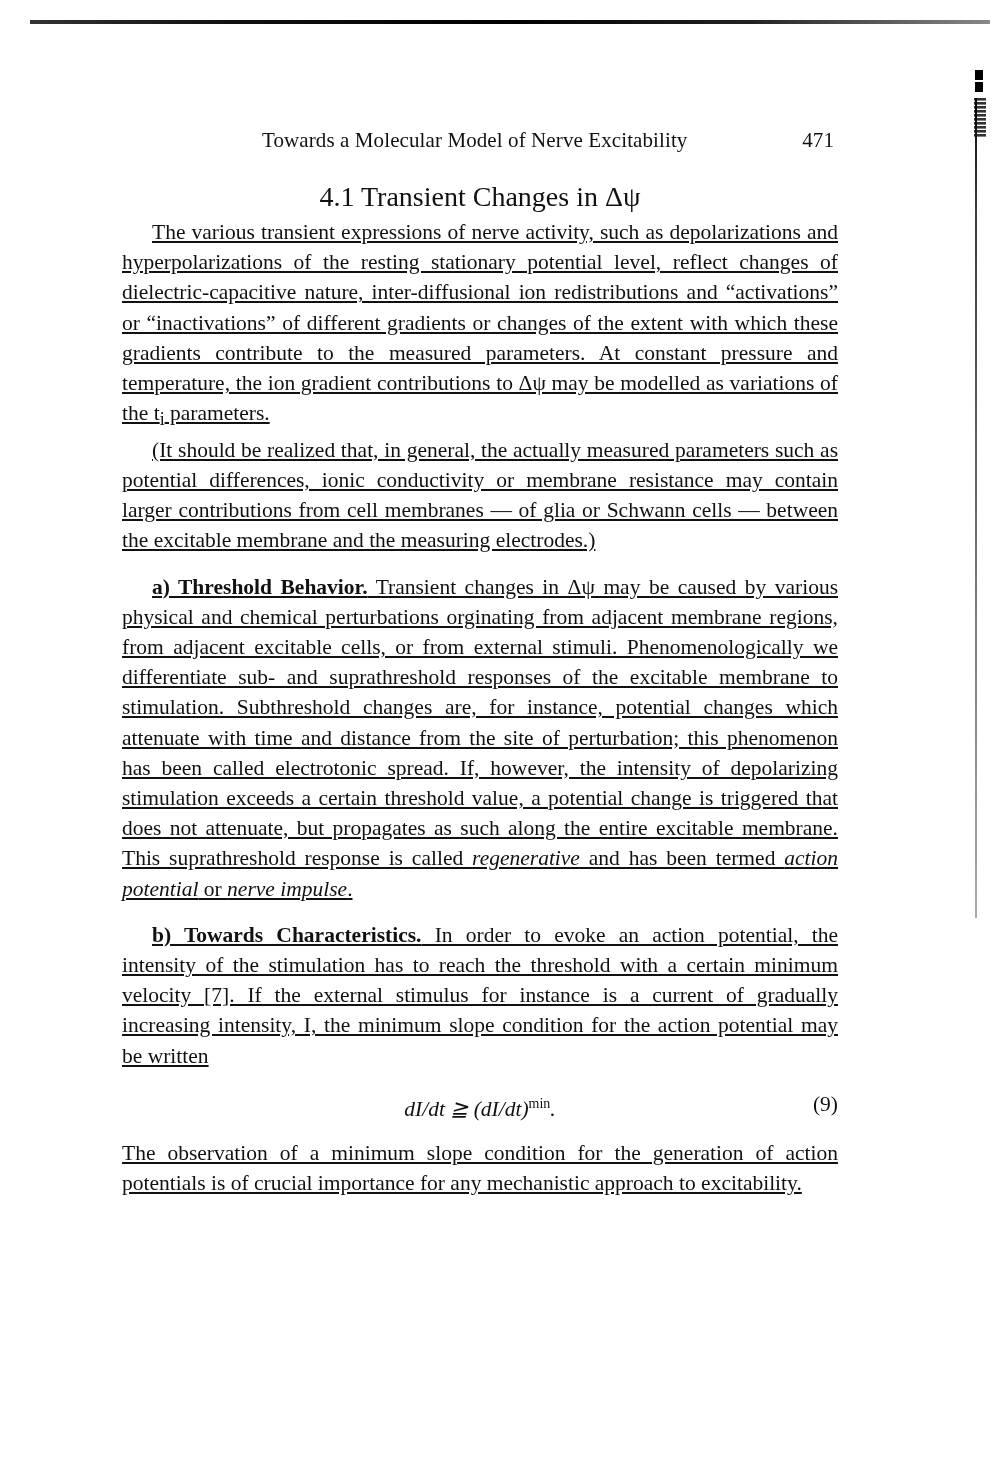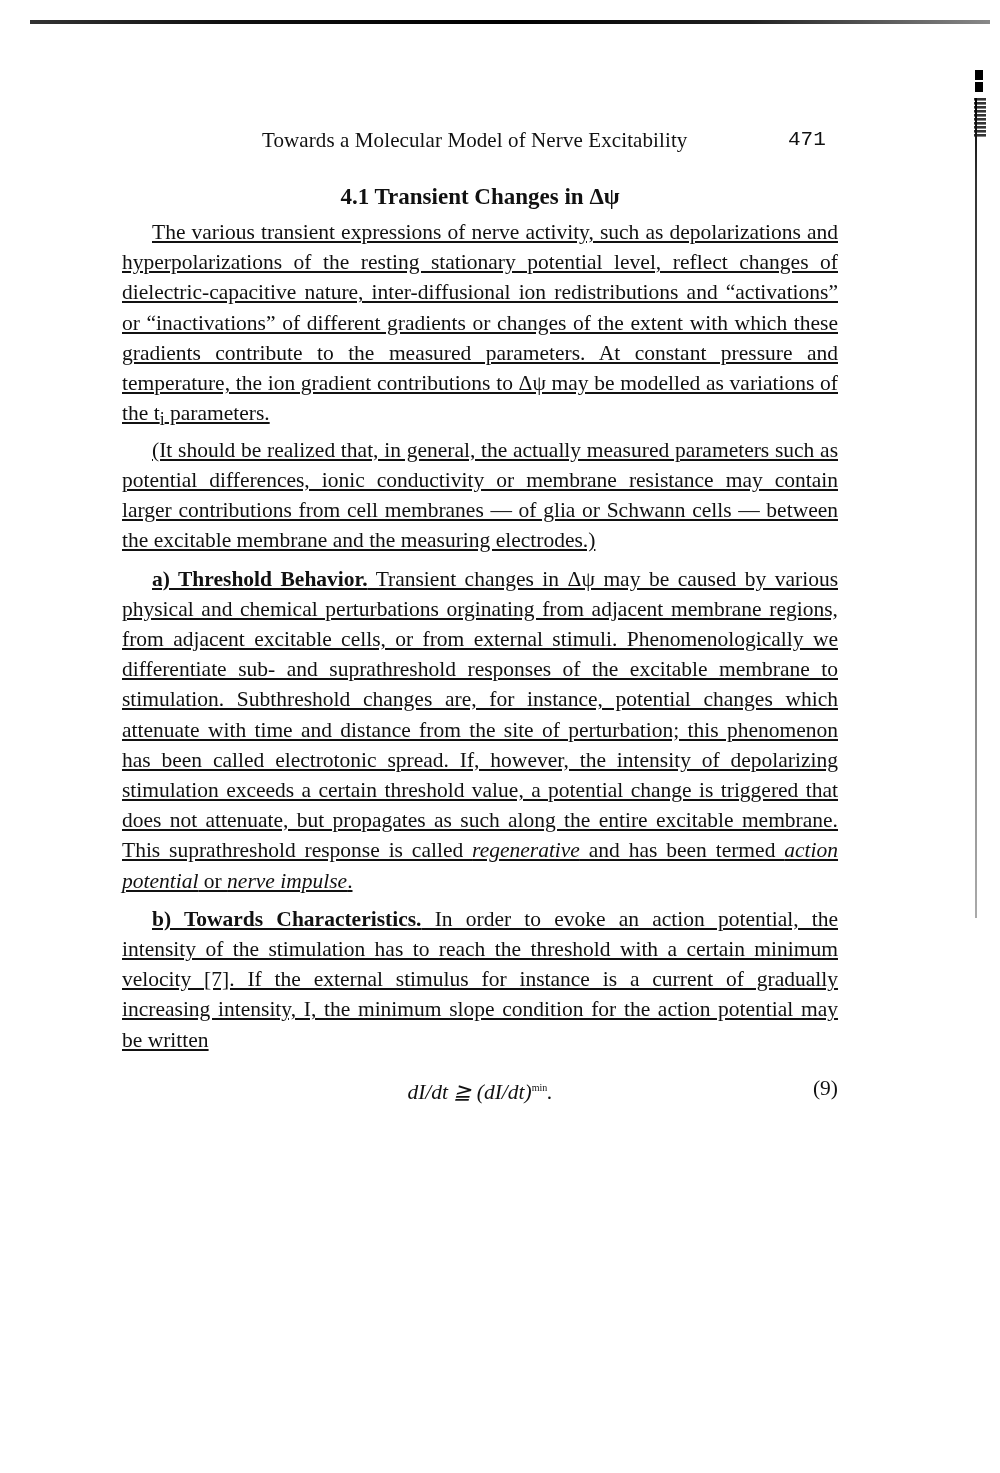--- a/index.html
+++ b/index.html
@@ -3,29 +3,29 @@
   <meta charset="utf-8">
   <style>
     html, body { margin: 0; padding: 0; background: #ffffff; }
     body { width: 1000px; height: 1473px; position: relative; overflow: hidden; font-family: "Liberation Serif", "DejaVu Serif", serif; color: #111; }
     .top-rule { position: absolute; left: 30px; top: 20px; width: 960px; height: 4px; background: linear-gradient(90deg, #333 0%, #111 20%, #000 50%, #222 75%, #888 100%); }
     .edge-mark { position: absolute; left: 975px; width: 8px; height: 10px; background: #000; }
     .edge-line { position: absolute; left: 975px; top: 98px; width: 2px; height: 820px; background: linear-gradient(180deg, #000 0%, #333 10%, #777 60%, #aaa 100%); }
     .edge-noise { position: absolute; left: 974px; top: 98px; width: 12px; height: 40px; background: repeating-linear-gradient(180deg, #000 0 2px, #666 2px 3px, #fff 3px 4px); opacity: .8; }
     .running-head { position: absolute; top: 128px; left: 256px; width: 582px; font-size: 21px; letter-spacing: 0.1px; }
     .running-head .title { position: absolute; left: 6px; }
-    .running-head .pageno { position: absolute; right: 12px; font-family: Liberation Mono, monospace; }
+    .running-head .pageno { position: absolute; right: 4px; }
     .content { position: absolute; left: 122px; top: 182px; width: 716px; font-size: 21.5px; line-height: 30.2px; }
-    h2.section { text-align: center; font-size: 23px; font-weight: bold; margin: 0 0 5px 0; line-height: 30px; font-family: "Liberation Serif", serif; }
+    h2.section { text-align: center; font-size: 28px; font-weight: normal; margin: 0 0 5px 0; line-height: 30px; font-family: "Liberation Serif", serif; }
     p { margin: 0; text-align: justify; text-indent: 30px; text-decoration: underline; }
-    p.mt { margin-top: 8px; }
+    p.mt { margin-top: 16px; }
     .runin { font-weight: bold; }
     .equation { position: relative; text-align: center; margin: 18px 0 14px 0; font-style: italic; }
     .equation .num { position: absolute; right: 0; top: 0; font-style: normal; }
-    sup { font-size: 10px; font-style: normal; }
+    sup { font-size: 14px; font-style: normal; }
   </style>
 </head>
 <body>
 
 <div class="top-rule"></div>
 <div class="edge-mark" style="top:70px"></div>
 <div class="edge-mark" style="top:82px"></div>
 <div class="edge-noise"></div>
 <div class="edge-line"></div>
 
@@ -43,13 +43,14 @@
 
   <p class="mt"><span class="runin">a) Threshold Behavior.</span><span> Transient changes in Δψ may be caused by various physical and chemical perturbations orginating from adjacent membrane regions, from adjacent excitable cells, or from external stimuli. Phenomenologically we differentiate sub- and suprathreshold responses of the excitable membrane to stimulation. Subthreshold changes are, for instance, potential changes which attenuate with time and distance from the site of perturbation; this phenomenon has been called electrotonic spread. If, however, the intensity of depolarizing stimulation exceeds a certain threshold value, a potential change is triggered that does not attenuate, but propagates as such along the entire excitable membrane. This suprathreshold response is called </span><i>regenerative</i><span> and has been termed </span><i>action potential</i><span> or </span><i>nerve impulse</i><span>.</span></p>
 
   <p class="mt"><span class="runin">b) Towards Characteristics.</span><span> In order to evoke an action potential, the intensity of the stimulation has to reach the threshold with a certain minimum velocity [7]. If the external stimulus for instance is a current of gradually increasing intensity, I, the minimum slope condition for the action potential may be written</span></p>
 
   <div class="equation">
     <span>dI/dt ≧ (dI/dt)</span><sup>min</sup><span>.</span>
     <span class="num">(9)</span>
   </div>
 
+  <p style="text-indent:0">The observation of a minimum slope condition for the generation of action potentials is of crucial importance for any mechanistic approach to excitability.</p>
 </div>
 
 </body></html>

